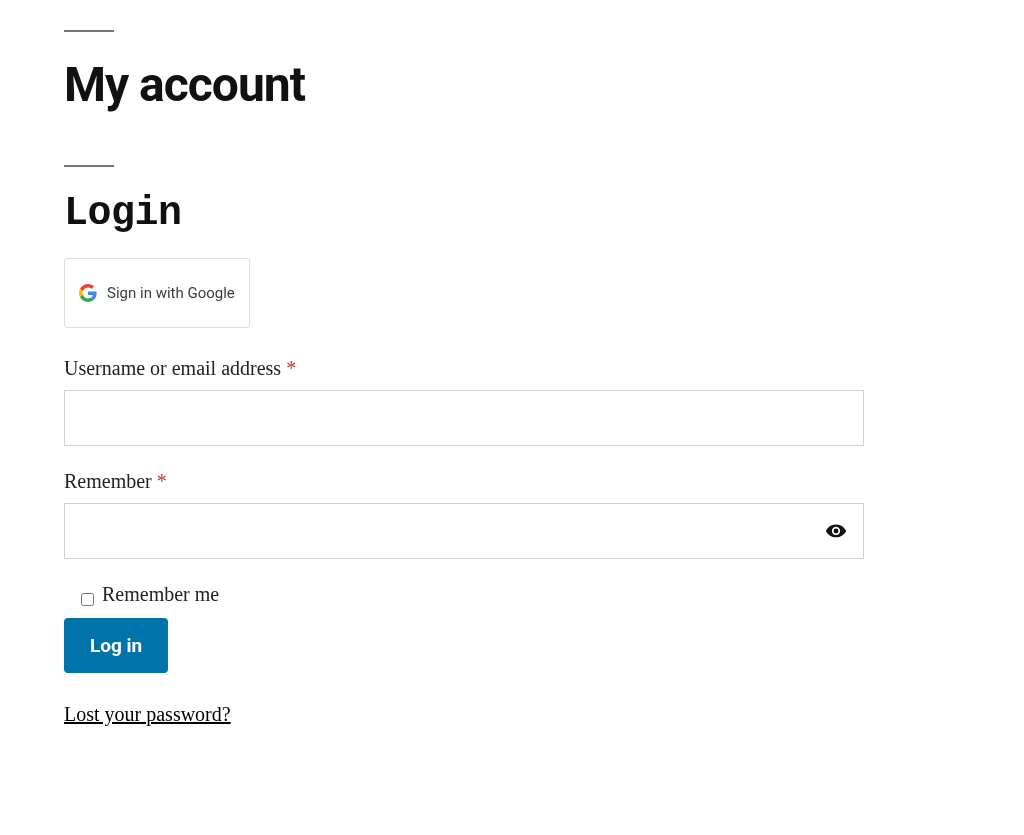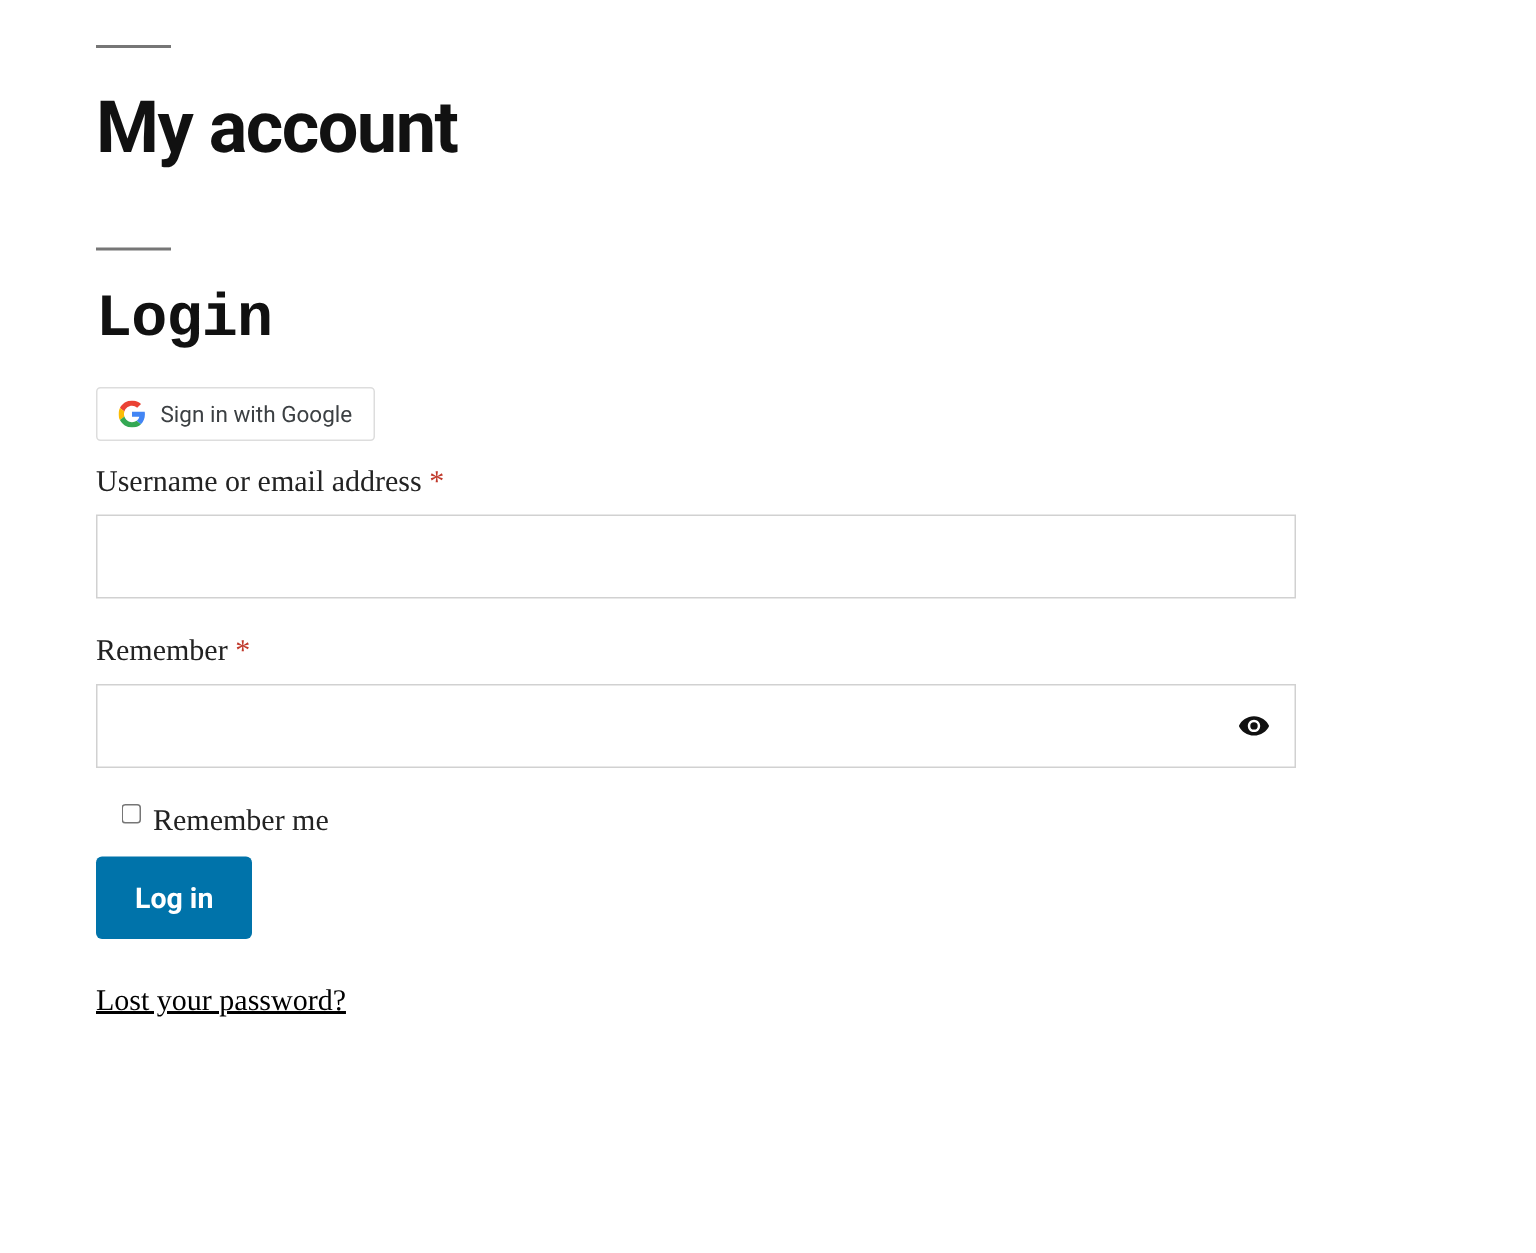--- a/index.html
+++ b/index.html
@@ -35,34 +35,34 @@
       color: #111;
       font-family: Liberation Mono, monospace;
     }
     .google-btn {
       display: inline-flex;
       align-items: center;
       gap: 10px;
       border: 1px solid #ddd;
       border-radius: 3px;
       background: #fff;
-      padding: 8px 14px;
+      padding: 25px 14px;
       font-size: 15px;
       color: #3c4043;
       cursor: pointer;
       font-family: Roboto, Arial, sans-serif;
     }
     .google-btn svg {
       width: 18px;
       height: 18px;
       display: block;
     }
     .form-wrap {
       width: 800px;
-      margin-top: 16px;
+      margin-top: 29px;
     }
     .field-row {
       margin-bottom: 24px;
     }
     .label-line {
       font-family: Georgia, "Times New Roman", serif;
       font-size: 20px;
       color: #222;
       margin-bottom: 10px;
     }
@@ -109,21 +109,21 @@
       width: 22px;
       height: 22px;
       fill: #111;
     }
     .remember-row {
       font-family: Georgia, "Times New Roman", serif;
       font-size: 20px;
       color: #222;
       margin-top: 8px;
       display: flex;
-      align-items: flex-start;
+      align-items: flex-end;
       gap: 8px;
       padding-left: 17px;
     }
     .remember-row input[type="checkbox"] {
       width: 13px;
       height: 13px;
       margin: 0;
     }
     .login-btn {
       display: inline-block;

